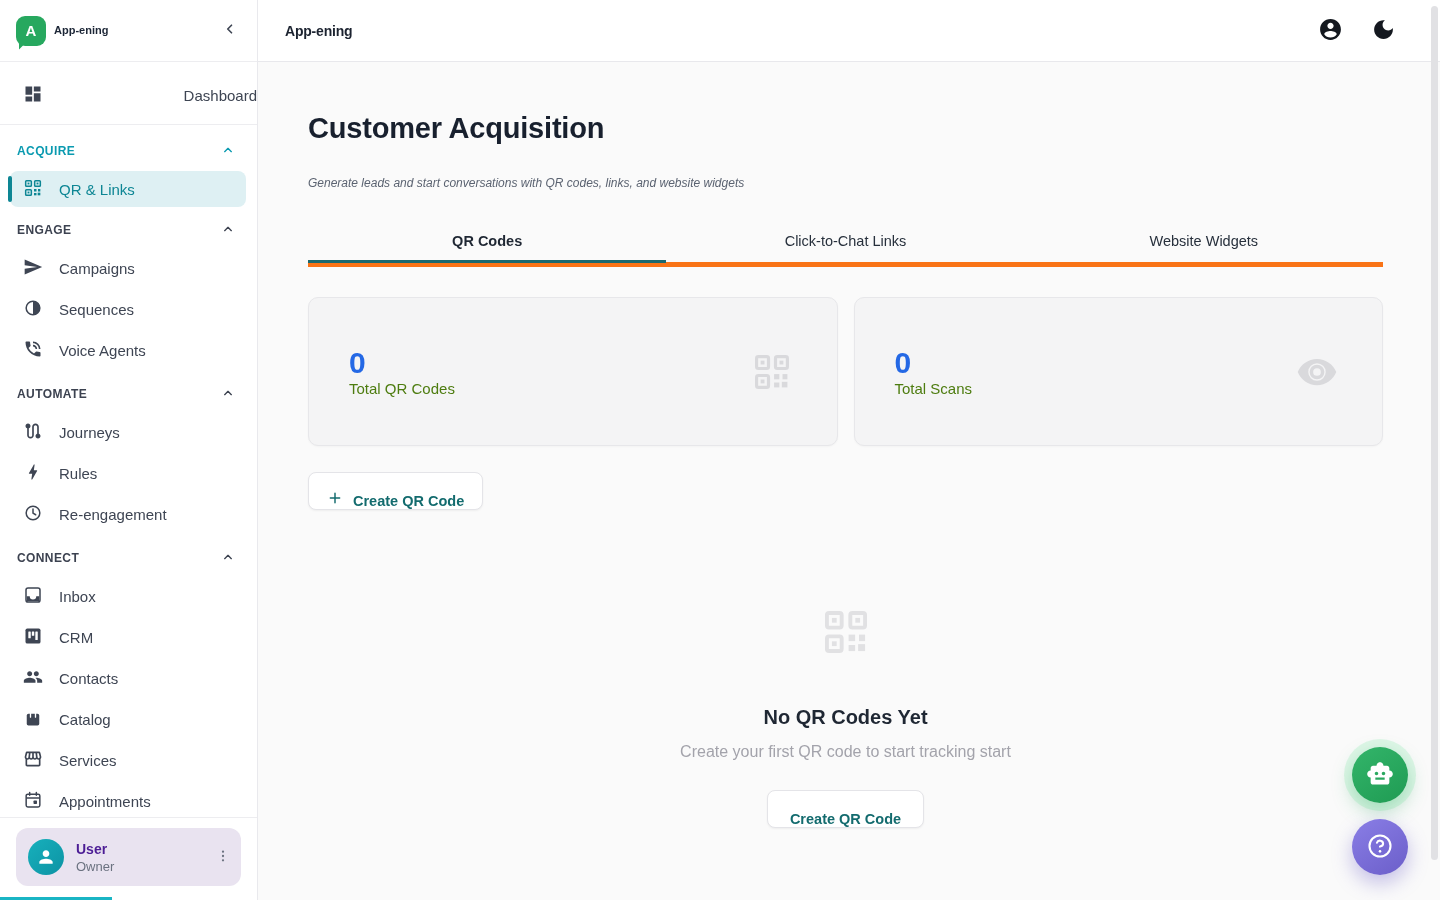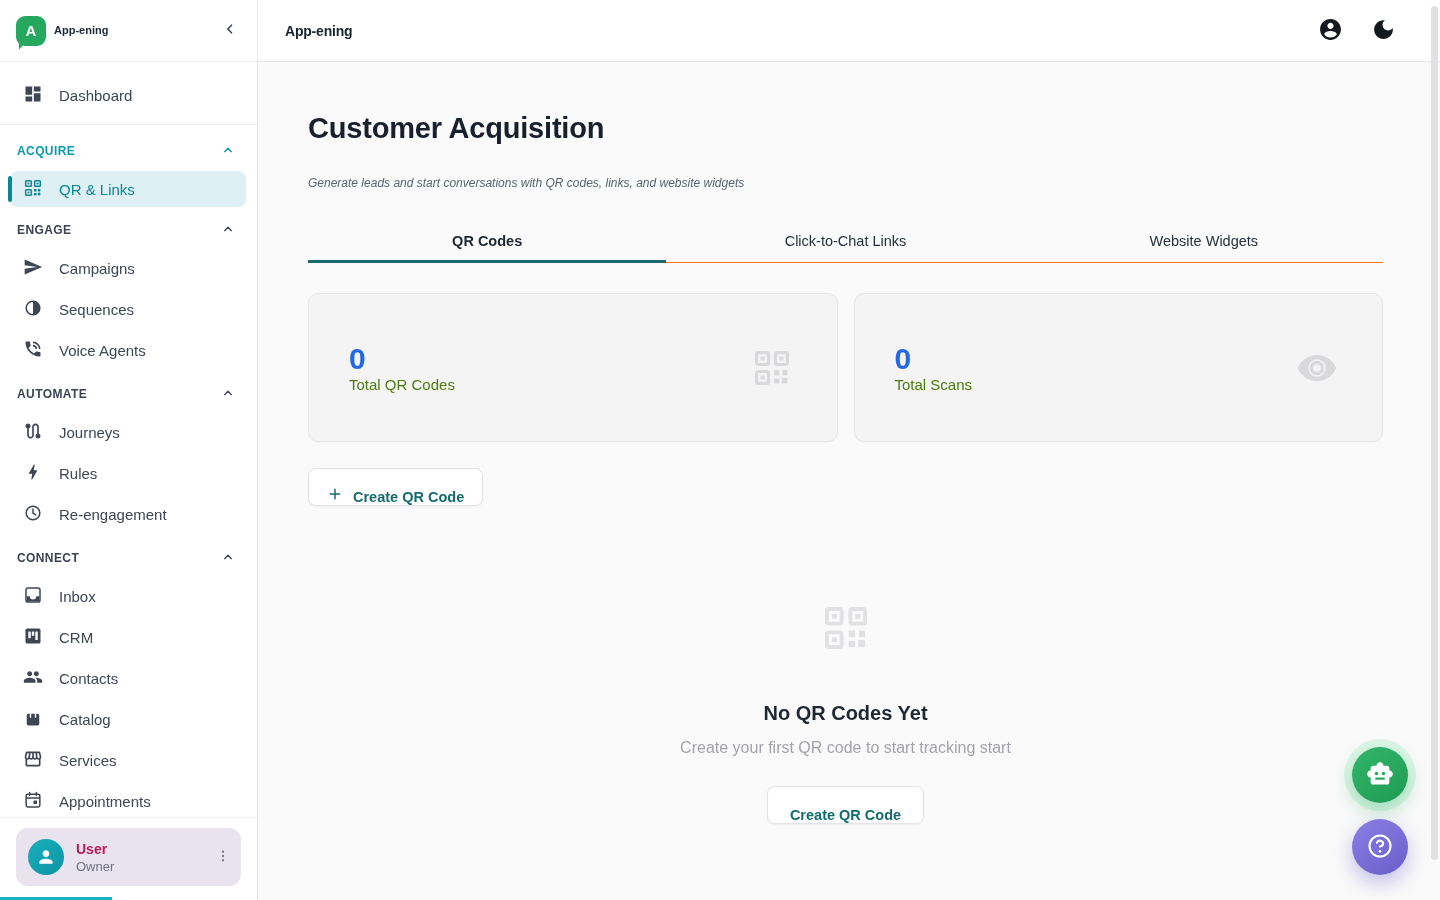--- a/index.html
+++ b/index.html
@@ -11,51 +11,51 @@
   .sidebar-header { height:62px; flex:none; display:flex; align-items:center; padding:0 18px 0 16px; border-bottom:1px solid #ededf0; }
   .brand { display:flex; align-items:center; gap:8px; }
   .brand-badge { position:relative; width:30px; height:30px; background:#27a85f; border-radius:9px; display:flex; align-items:center; justify-content:center; color:#fff; font-size:15px; font-weight:800; }
   .brand-badge::after { content:''; position:absolute; left:3px; bottom:-4px; width:9px; height:9px; background:#27a85f; clip-path:polygon(0 0,100% 0,0 100%); }
   .brand-text { display:flex; flex-direction:row; font-size:11px; line-height:11px; font-weight:700; color:#1c2636; }
   .collapse-btn { margin-left:auto; background:none; border:none; cursor:pointer; color:#3e4553; display:flex; align-items:center; }
 
   .sidebar-nav { flex:1; overflow:hidden; padding-top:12px; }
   .nav-item { display:flex; align-items:center; gap:16px; height:41px; padding-left:23px; font-size:15px; color:#3e4553; cursor:pointer; }
   .nav-item svg { width:20px; height:20px; flex:none; }
-  .nav-item.dash { height:42px; }
+  .nav-item.dash { height:42px;justify-content:space-between; }
   .nav-divider { height:1px; background:#ededf0; margin:8px 0; }
   .section-header { height:36px; margin-top:5px; display:flex; align-items:center; justify-content:space-between; padding:0 21px 0 17px; font-size:12px; font-weight:700; letter-spacing:.4px; color:#3c4250; cursor:pointer; }
   .section-header.accent { color:#0a9ab0; }
   .section-header svg { width:16px; height:16px; }
   .nav-item.active { position:relative; margin:2px 11px 2px 10px; padding-left:13px; height:36px; border-radius:8px; background:#def0f3; color:#0d8694; font-weight:500; }
   .nav-item.active::before { content:''; position:absolute; left:-2px; top:5px; width:4px; height:26px; border-radius:3px; background:#0d8694; }
 
   .sidebar-footer { flex:none; border-top:1px solid #ededf0; padding:10px 16px 14px; }
   .user-card { display:flex; align-items:center; gap:12px; height:58px; padding:0 10px 0 12px; border-radius:12px; background:#e9e3f0; cursor:pointer; }
   .avatar { width:36px; height:36px; border-radius:50%; background:linear-gradient(135deg,#17b0bc,#0d93a4); display:flex; align-items:center; justify-content:center; flex:none; }
   .avatar svg { width:20px; height:20px; }
   .user-meta { display:flex; flex-direction:column; gap:2px; }
-  .user-name { font-size:14px; font-weight:700; color:#be185d; }
+  .user-name { font-size:14px; font-weight:700; color:#4c1d95; }
   .user-role { font-size:13px; color:#6b7280; }
   .user-menu-btn { margin-left:auto; background:none; border:none; cursor:pointer; color:#6b7280; display:flex; }
   .sidebar-accent-line { position:absolute; left:0; bottom:0; width:112px; height:3px; background:#19b5c4; }
 
   
   .main { flex:1; display:flex; flex-direction:column; height:900px; min-width:0; }
   .topbar { height:62px; flex:none; background:#fff; border-bottom:1px solid #e8e8ec; display:flex; align-items:center; padding:0 44px 0 27px; }
   .topbar-title { font-size:14px; font-weight:700; color:#1c2330; letter-spacing:-.2px; }
   .topbar-actions { margin-left:auto; display:flex; align-items:center; gap:28px; }
   .icon-btn { background:none; border:none; cursor:pointer; color:#14181f; display:flex; }
   .icon-btn svg { width:25px; height:25px; }
 
   .content { flex:1; background:#fafafa; padding:48px 57px 20px 50px; overflow:hidden; }
   .page-title { font-size:29px; line-height:36px; font-weight:600; color:#18202e; letter-spacing:-.2px; }
   .page-subtitle { margin-top:25px; font-size:12px; line-height:24px; color:#5b6371;font-style:italic; }
 
-  .tabs { margin-top:28px; display:grid; grid-template-columns:repeat(3,1fr); border-bottom:1px solid #f97316; }
+  .tabs { margin-top:28px; display:grid; grid-template-columns:repeat(3,1fr); border-bottom:5px solid #f97316; }
   .tab { position:relative; text-align:center; padding:10px 0 13px; font-size:14.5px; font-weight:400; color:#27303c; cursor:pointer; background:none; border:none; font-family:inherit; }
   .tab.active { font-weight:600; color:#1f2733; }
   .tab.active::after { content:''; position:absolute; left:0; right:0; bottom:-1px; height:3px; background:#1b686e; }
 
   .stats { margin-top:30px; display:grid; grid-template-columns:1fr 1fr; gap:16px; }
   .stat-card { height:149px; background:#f4f4f5; border:1px solid #e7e7ea; border-radius:10px; display:flex; align-items:center; padding:0 44px 0 40px; box-shadow:0 1px 2px rgba(0,0,0,.03); }
   .stat-value { font-size:30px; line-height:34px; font-weight:700; color:#2468e5; }
   .stat-label { font-size:15px; color:#4d7c0f; }
   .stat-icon { margin-left:auto; color:#d9d9dc; display:flex; }
   .stat-icon svg { width:42px; height:42px; }

